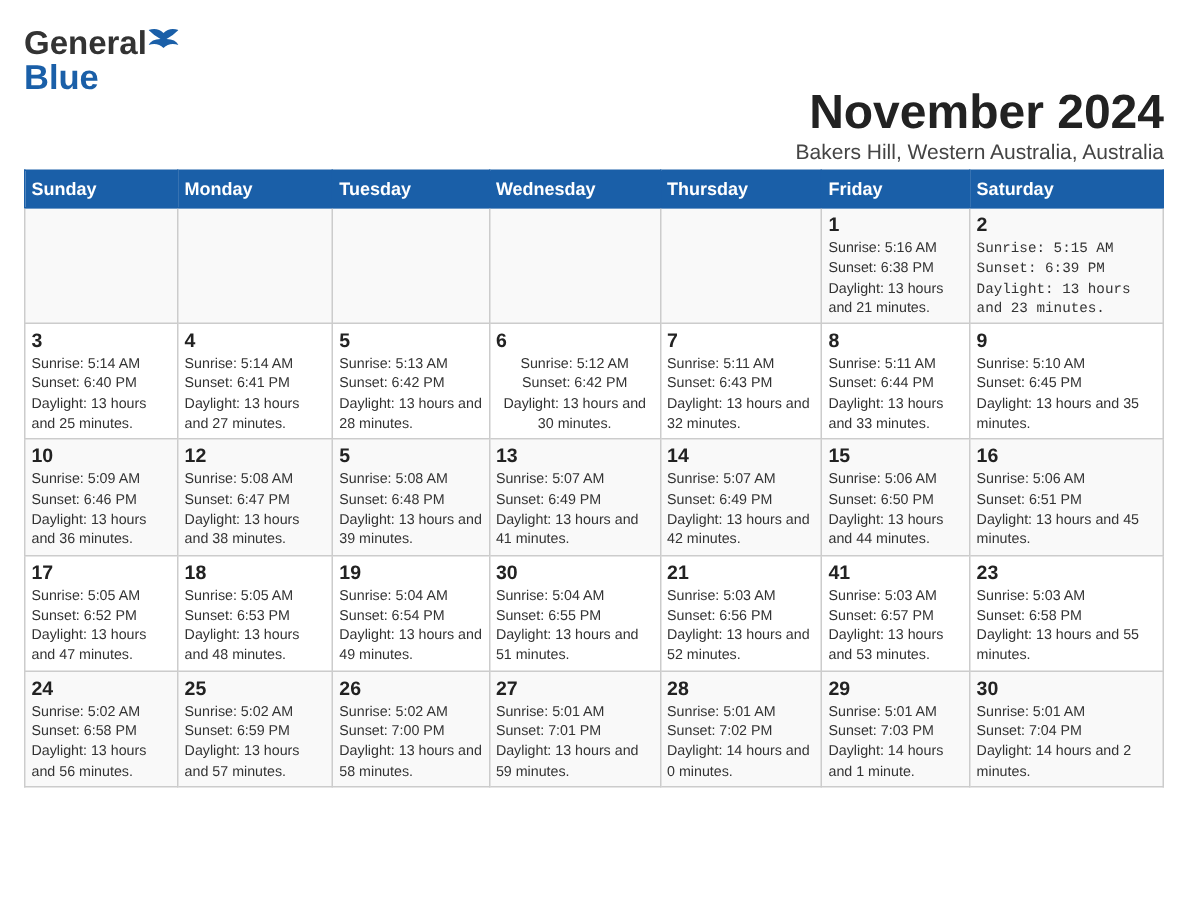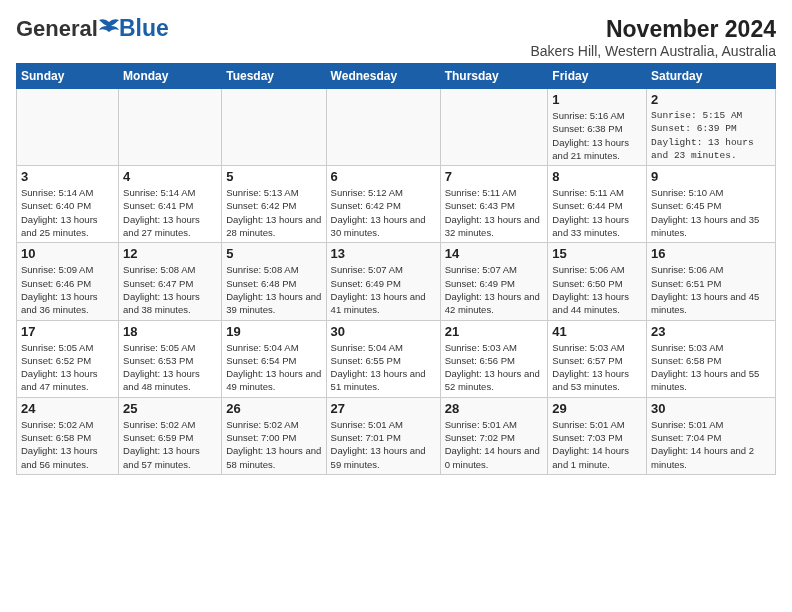--- a/index.html
+++ b/index.html
@@ -11,30 +11,31 @@
       padding: 16px;
     }
     .header {
       display: flex;
       align-items: flex-start;
       justify-content: space-between;
       margin-bottom: 4px;
     }
     .logo {
       display: flex;
-      flex-direction: row;
-      align-items: flex-end;
+      flex-direction: column;
+      align-items: flex-start;
     }
     .title-block {
       text-align: right;
     }
     .title-block h1 {
-      font-size: 23px;
+      font-size: 32px;
       font-weight: bold;
       color: #222;
+      margin-top: 40px;
     }
     .title-block h2 {
       font-size: 14px;
       font-weight: normal;
       color: #444;
     }
     table {
       width: 100%;
       border-collapse: collapse;
       font-size: 10px;
@@ -144,21 +145,21 @@
 Daylight: 13 hours and 27 minutes.</div>
         </td>
         <td>
           <span class="day-num">5</span>
           <div class="day-info" style="white-space: pre-line;">Sunrise: 5:13 AM
 Sunset: 6:42 PM
 Daylight: 13 hours and 28 minutes.</div>
         </td>
         <td>
           <span class="day-num">6</span>
-          <div class="day-info" style="white-space: pre-line;">Sunrise: 5:12 AM
+          <div class="day-info" style="white-space: pre-line; text-align: center;">Sunrise: 5:12 AM
 Sunset: 6:42 PM
 Daylight: 13 hours and 30 minutes.</div>
         </td>
         <td>
           <span class="day-num">7</span>
           <div class="day-info" style="white-space: pre-line;">Sunrise: 5:11 AM
 Sunset: 6:43 PM
 Daylight: 13 hours and 32 minutes.</div>
         </td>
         <td>

